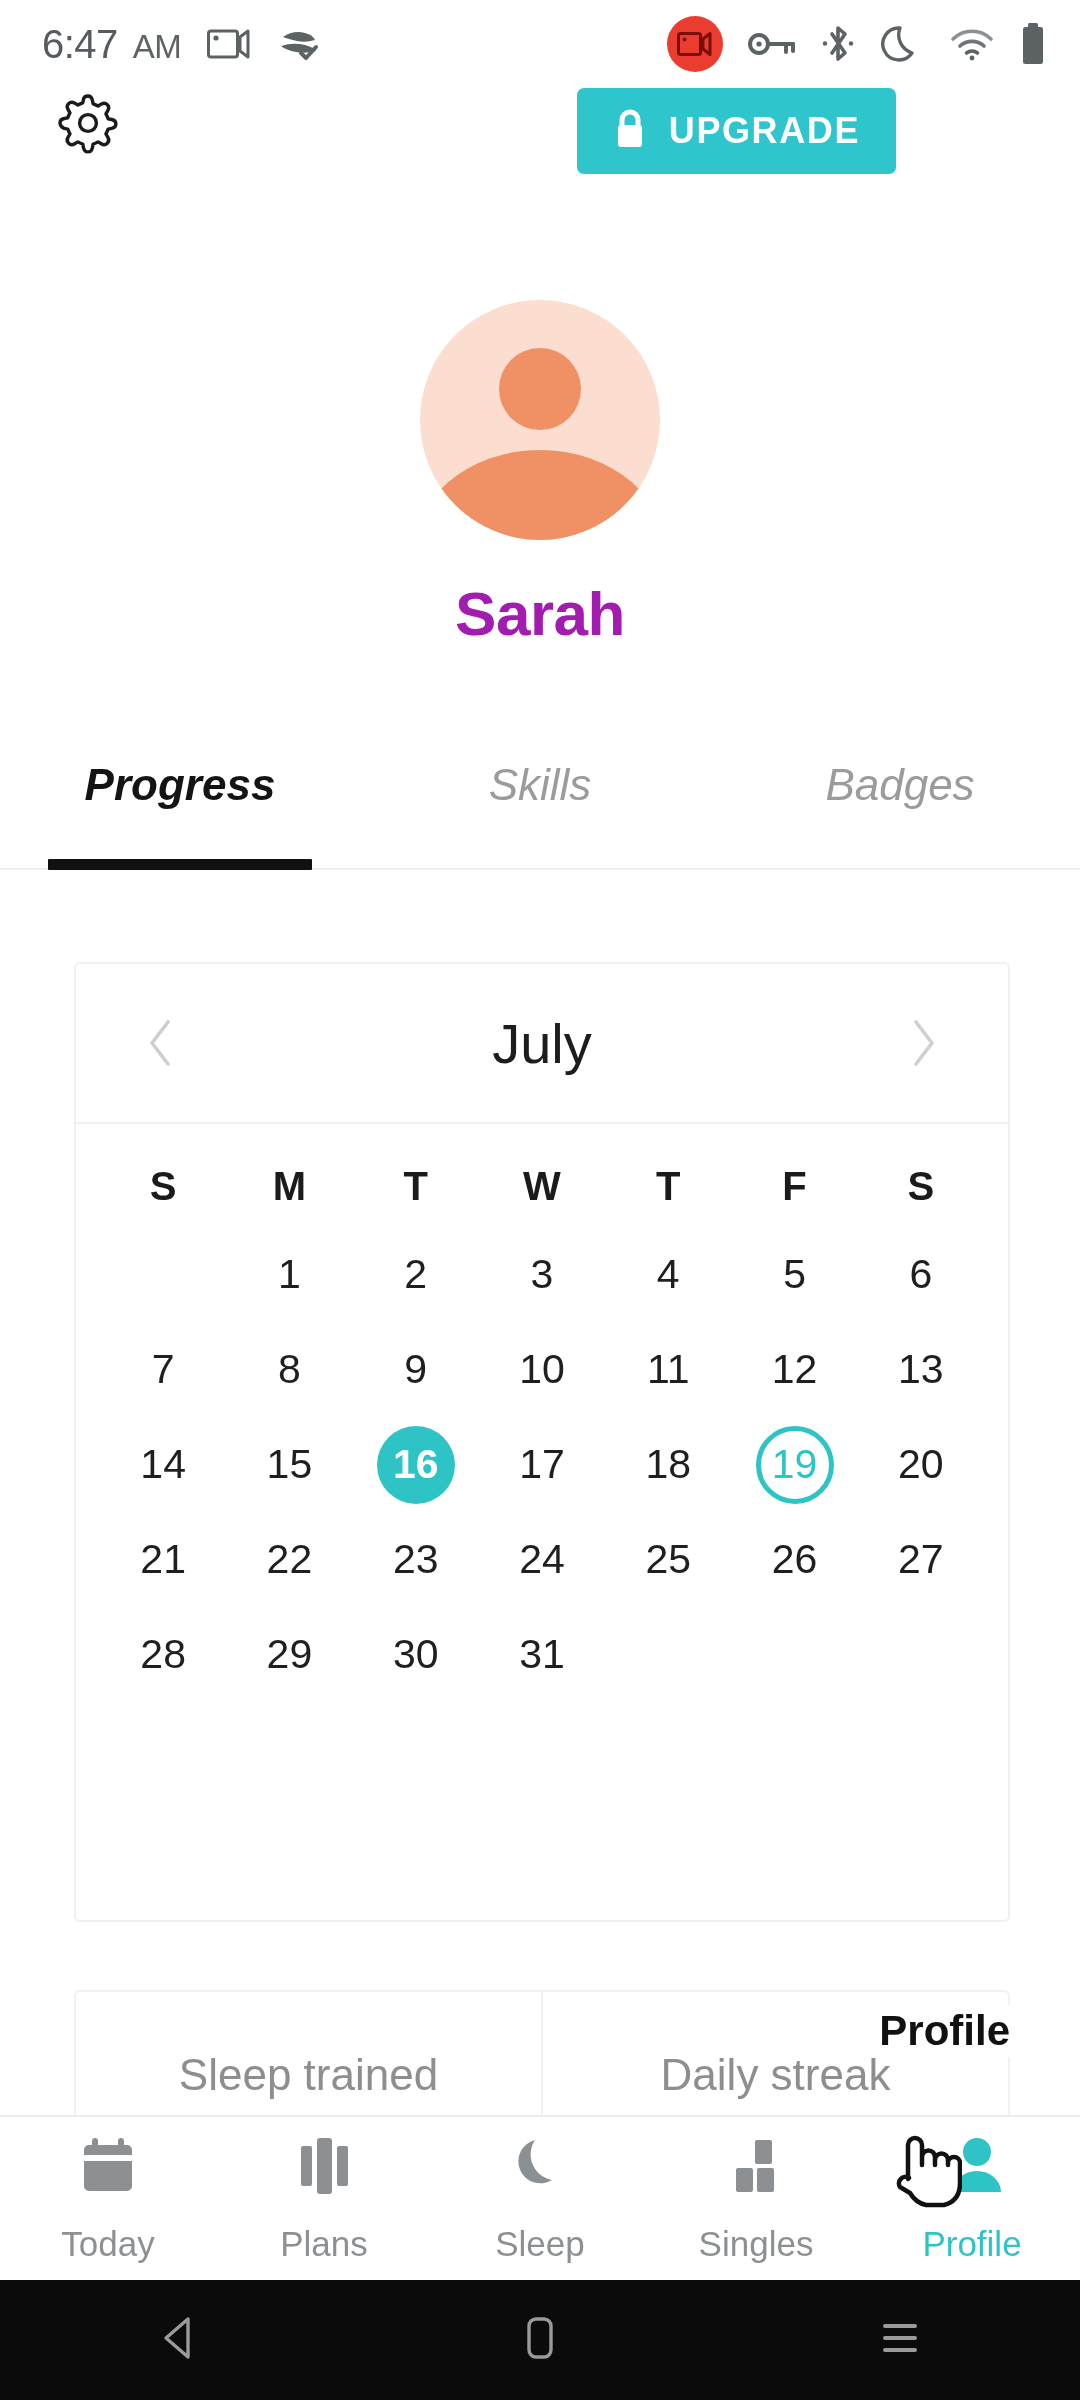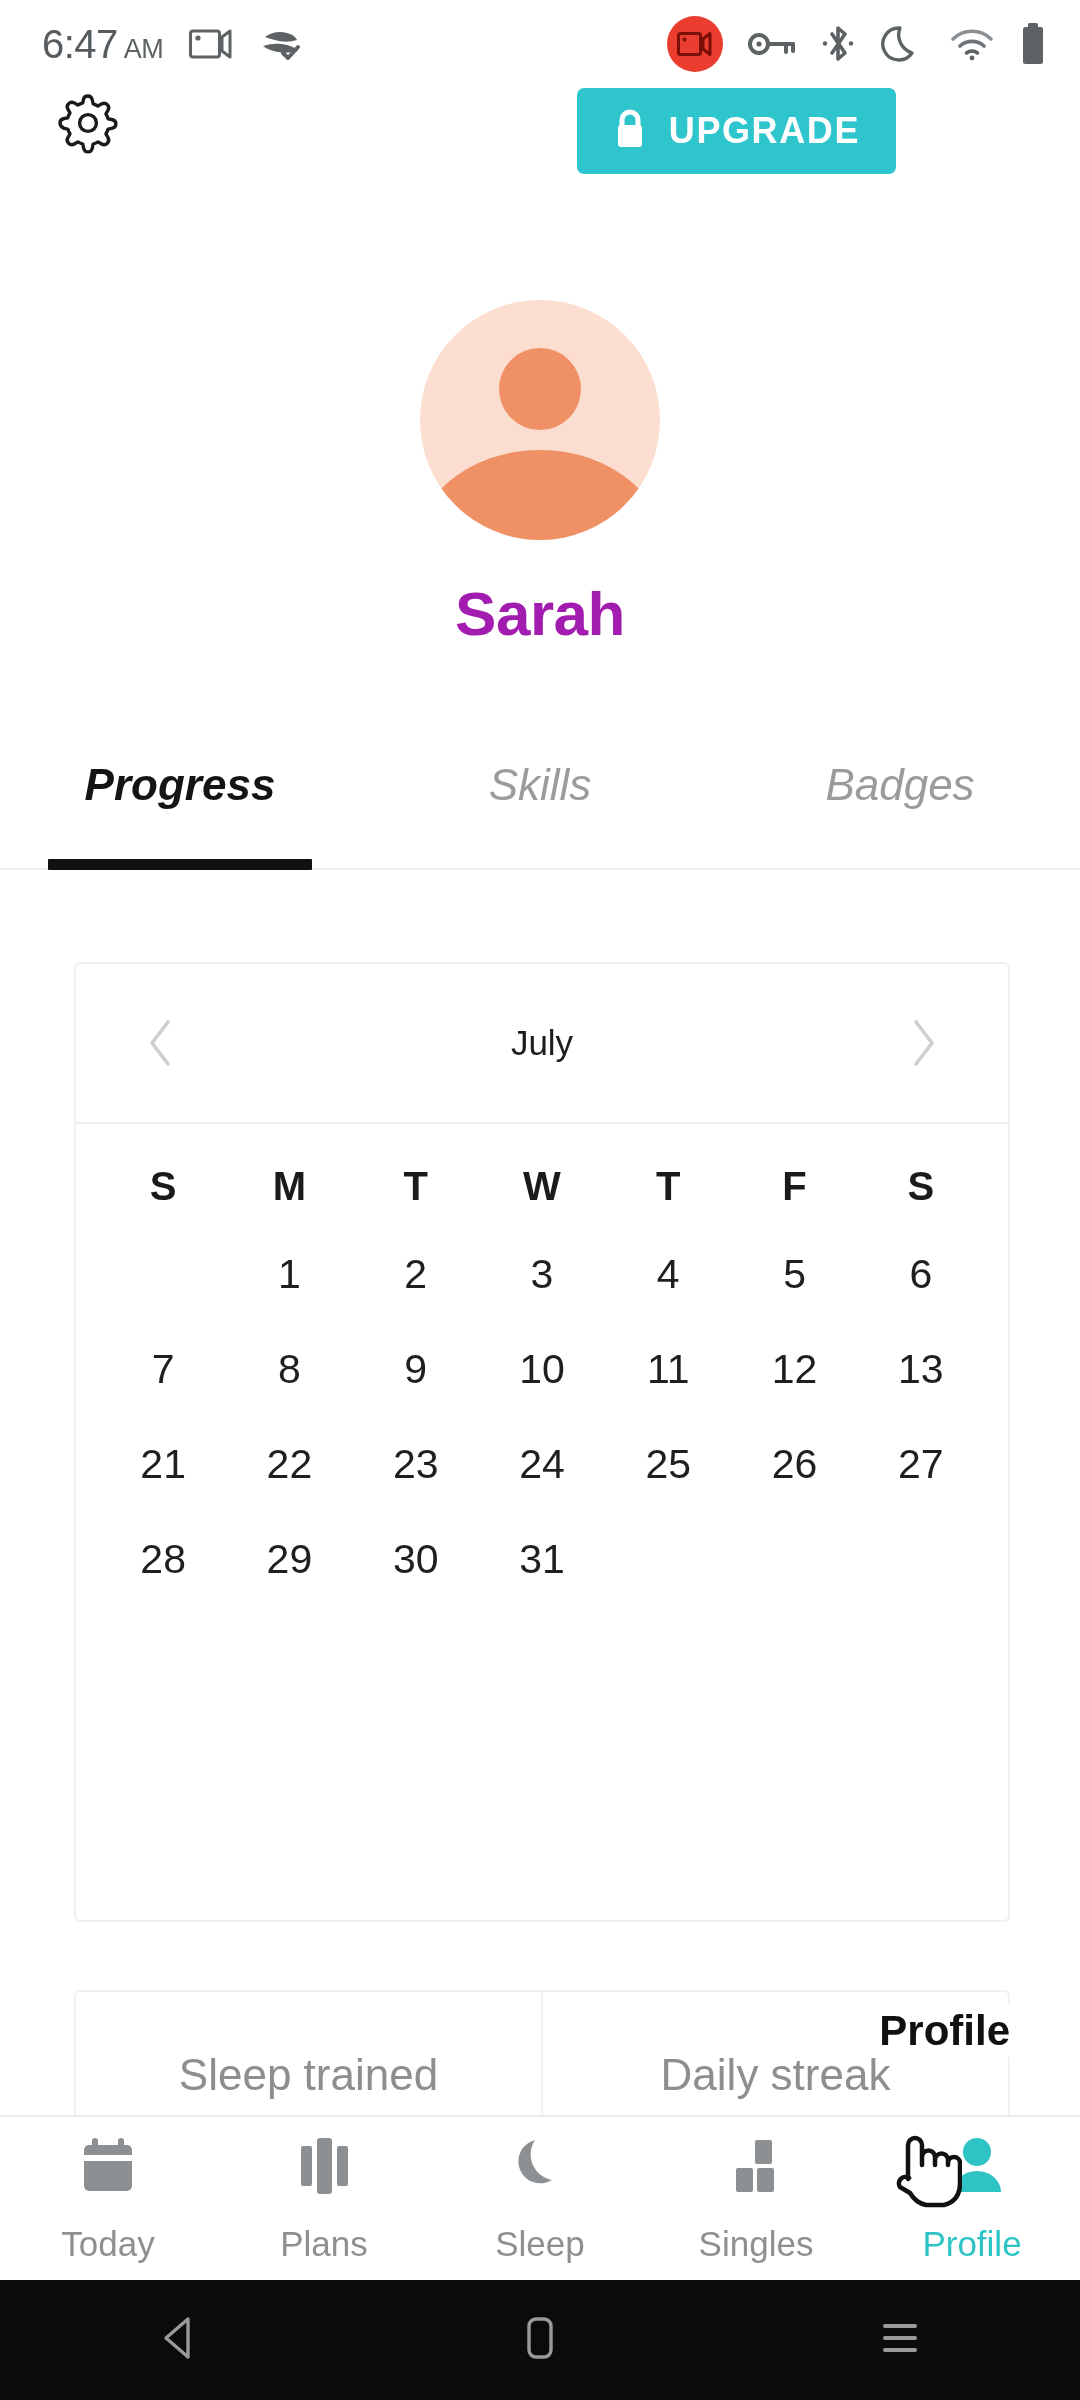--- a/index.html
+++ b/index.html
@@ -7,21 +7,21 @@
     font-family:"Liberation Sans", sans-serif; -webkit-font-smoothing:antialiased; }
 
   #screen { position:relative; width:1080px; height:2400px; background:#fff; overflow:hidden; }
 
   
   .statusbar { position:absolute; left:0; top:0; width:1080px; height:88px;
     display:flex; align-items:center; justify-content:space-between;
     padding:0 34px 0 42px; background:#fff; }
   .sb-left { display:flex; align-items:center; gap:26px; }
   .sb-clock { font-size:40px; color:#555b5e; font-weight:400; letter-spacing:-0.5px; }
-  .sb-clock .ampm { font-size:27px; margin-left:6px; color:#5d6365; }
+  .sb-clock .ampm { font-size:33px; margin-left:15px; color:#5d6365; }
   .sb-right { display:flex; align-items:center; gap:25px; }
   .sb-ic { display:flex; align-items:center; justify-content:center; }
   .rec-badge { width:56px; height:56px; border-radius:50%; background:#ea3d2f;
     display:flex; align-items:center; justify-content:center; }
 
   
   .header { position:absolute; left:0; top:88px; width:947px; height:110px;
     display:flex; align-items:flex-start; justify-content:space-between; padding:0 51px; }
   .gear-btn { width:74px; height:74px; display:flex; align-items:center; justify-content:center; }
   .upgrade-btn { display:flex; align-items:center; gap:22px;
@@ -48,21 +48,21 @@
   .tab-label { font-size:44px; color:#9b9b9b; font-weight:400; }
   .tab.active .tab-label { color:#141414; font-weight:700; }
   .tab-underline { position:absolute; bottom:-2px; left:50%; transform:translateX(-50%);
     width:264px; height:11px; background:#111111; border-radius:1px; }
 
   
   .cal-card { position:absolute; left:74px; top:962px; width:936px; height:960px;
     background:#fff; border:2px solid #f0f0f0; border-radius:6px; }
   .cal-head { height:160px; display:flex; align-items:center; justify-content:space-between;
     padding:0 58px; border-bottom:2px solid #f0f0f0; }
-  .cal-month { font-size:35px; color:#1d1d1d; font-weight:400; }
+  .cal-month { font-size:56px; color:#1d1d1d; font-weight:400; }
   .chev { width:54px; height:54px; display:flex; align-items:center; justify-content:center; }
 
   .dow-row { display:flex; padding:40px 24px 0 24px; }
   .dow { flex:1; text-align:center; font-size:40px; font-weight:700; color:#1b1b1b; }
 
   .weeks { padding:18px 24px 0 24px; }
   .wk { display:flex; height:95px; align-items:center; }
   .day { flex:1; display:flex; align-items:center; justify-content:center; }
   .day-num { font-size:41px; color:#1f1f1f; display:flex; align-items:center;
     justify-content:center; width:78px; height:78px; }
@@ -270,20 +270,43 @@
           </div>
           <div class="day">
             <div class="day-num">12</div>
           </div>
           <div class="day">
             <div class="day-num">13</div>
           </div>
         </div>
         <div class="wk">
           <div class="day">
+            <div class="day-num">14</div>
+          </div>
+          <div class="day">
+            <div class="day-num">15</div>
+          </div>
+          <div class="day">
+            <div class="day-num sel">16</div>
+          </div>
+          <div class="day">
+            <div class="day-num">17</div>
+          </div>
+          <div class="day">
+            <div class="day-num">18</div>
+          </div>
+          <div class="day">
+            <div class="day-num today">19</div>
+          </div>
+          <div class="day">
+            <div class="day-num">20</div>
+          </div>
+        </div>
+        <div class="wk">
+          <div class="day">
             <div class="day-num">21</div>
           </div>
           <div class="day">
             <div class="day-num">22</div>
           </div>
           <div class="day">
             <div class="day-num">23</div>
           </div>
           <div class="day">
             <div class="day-num">24</div>

